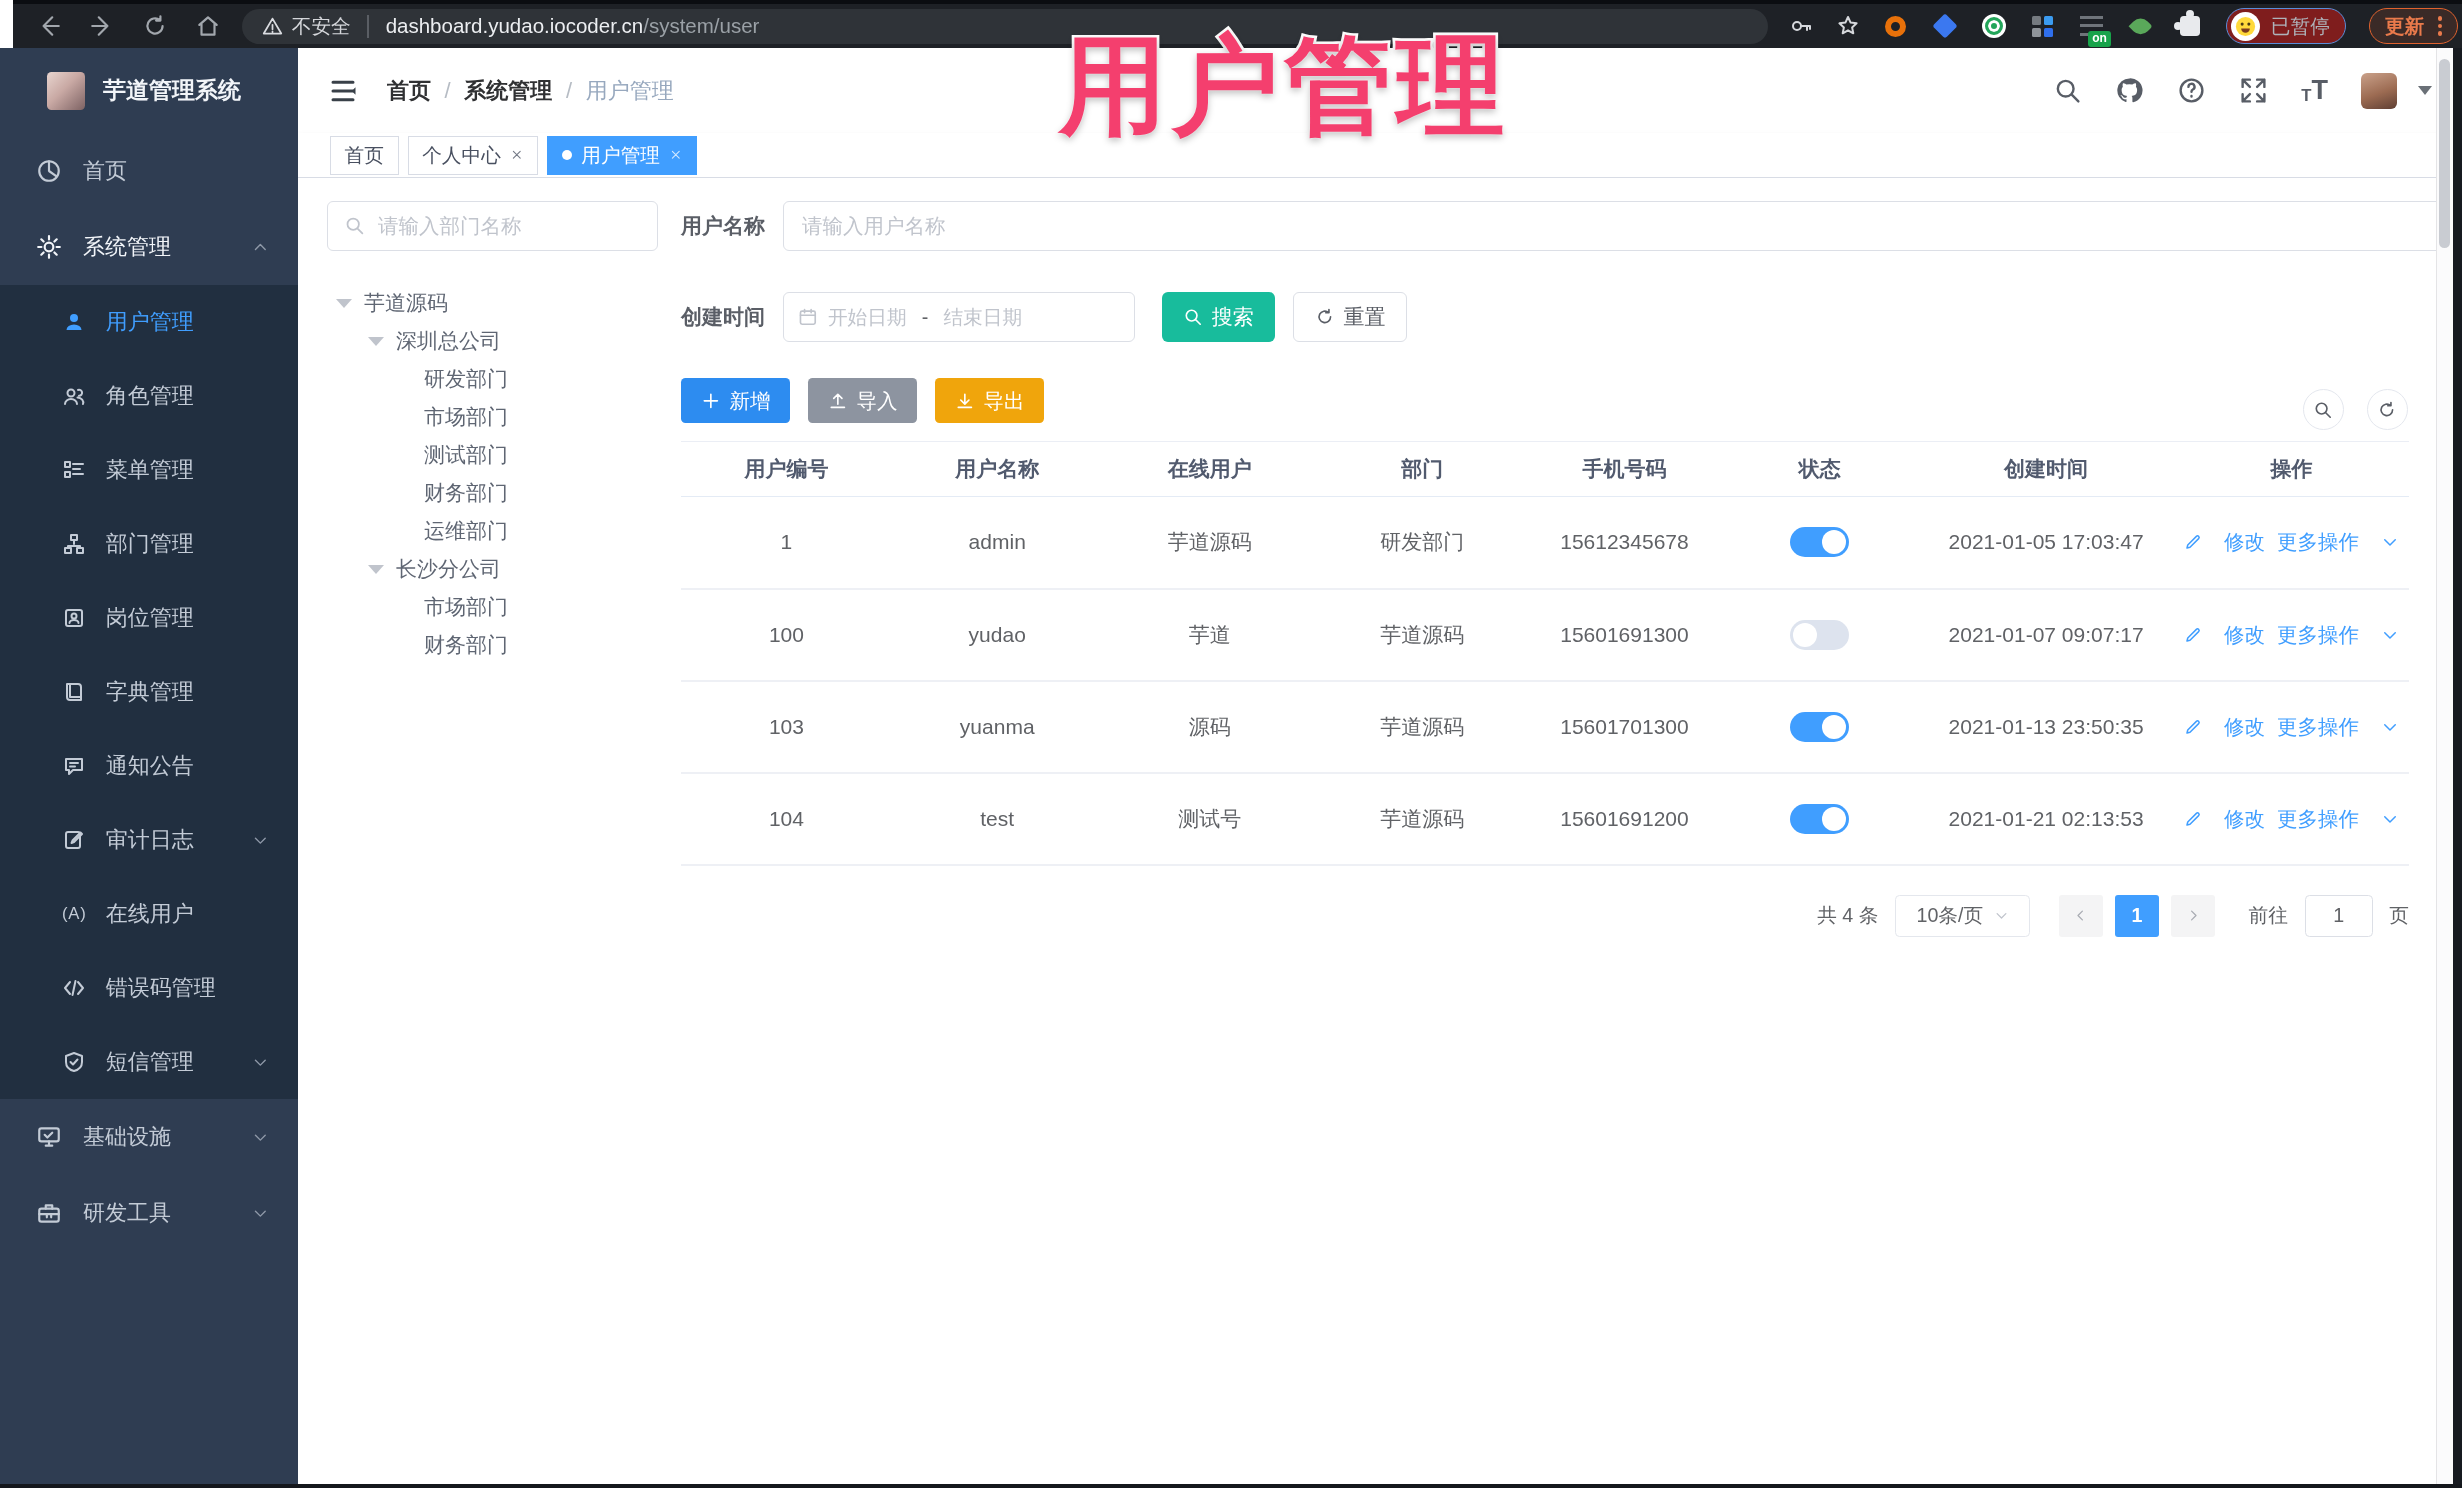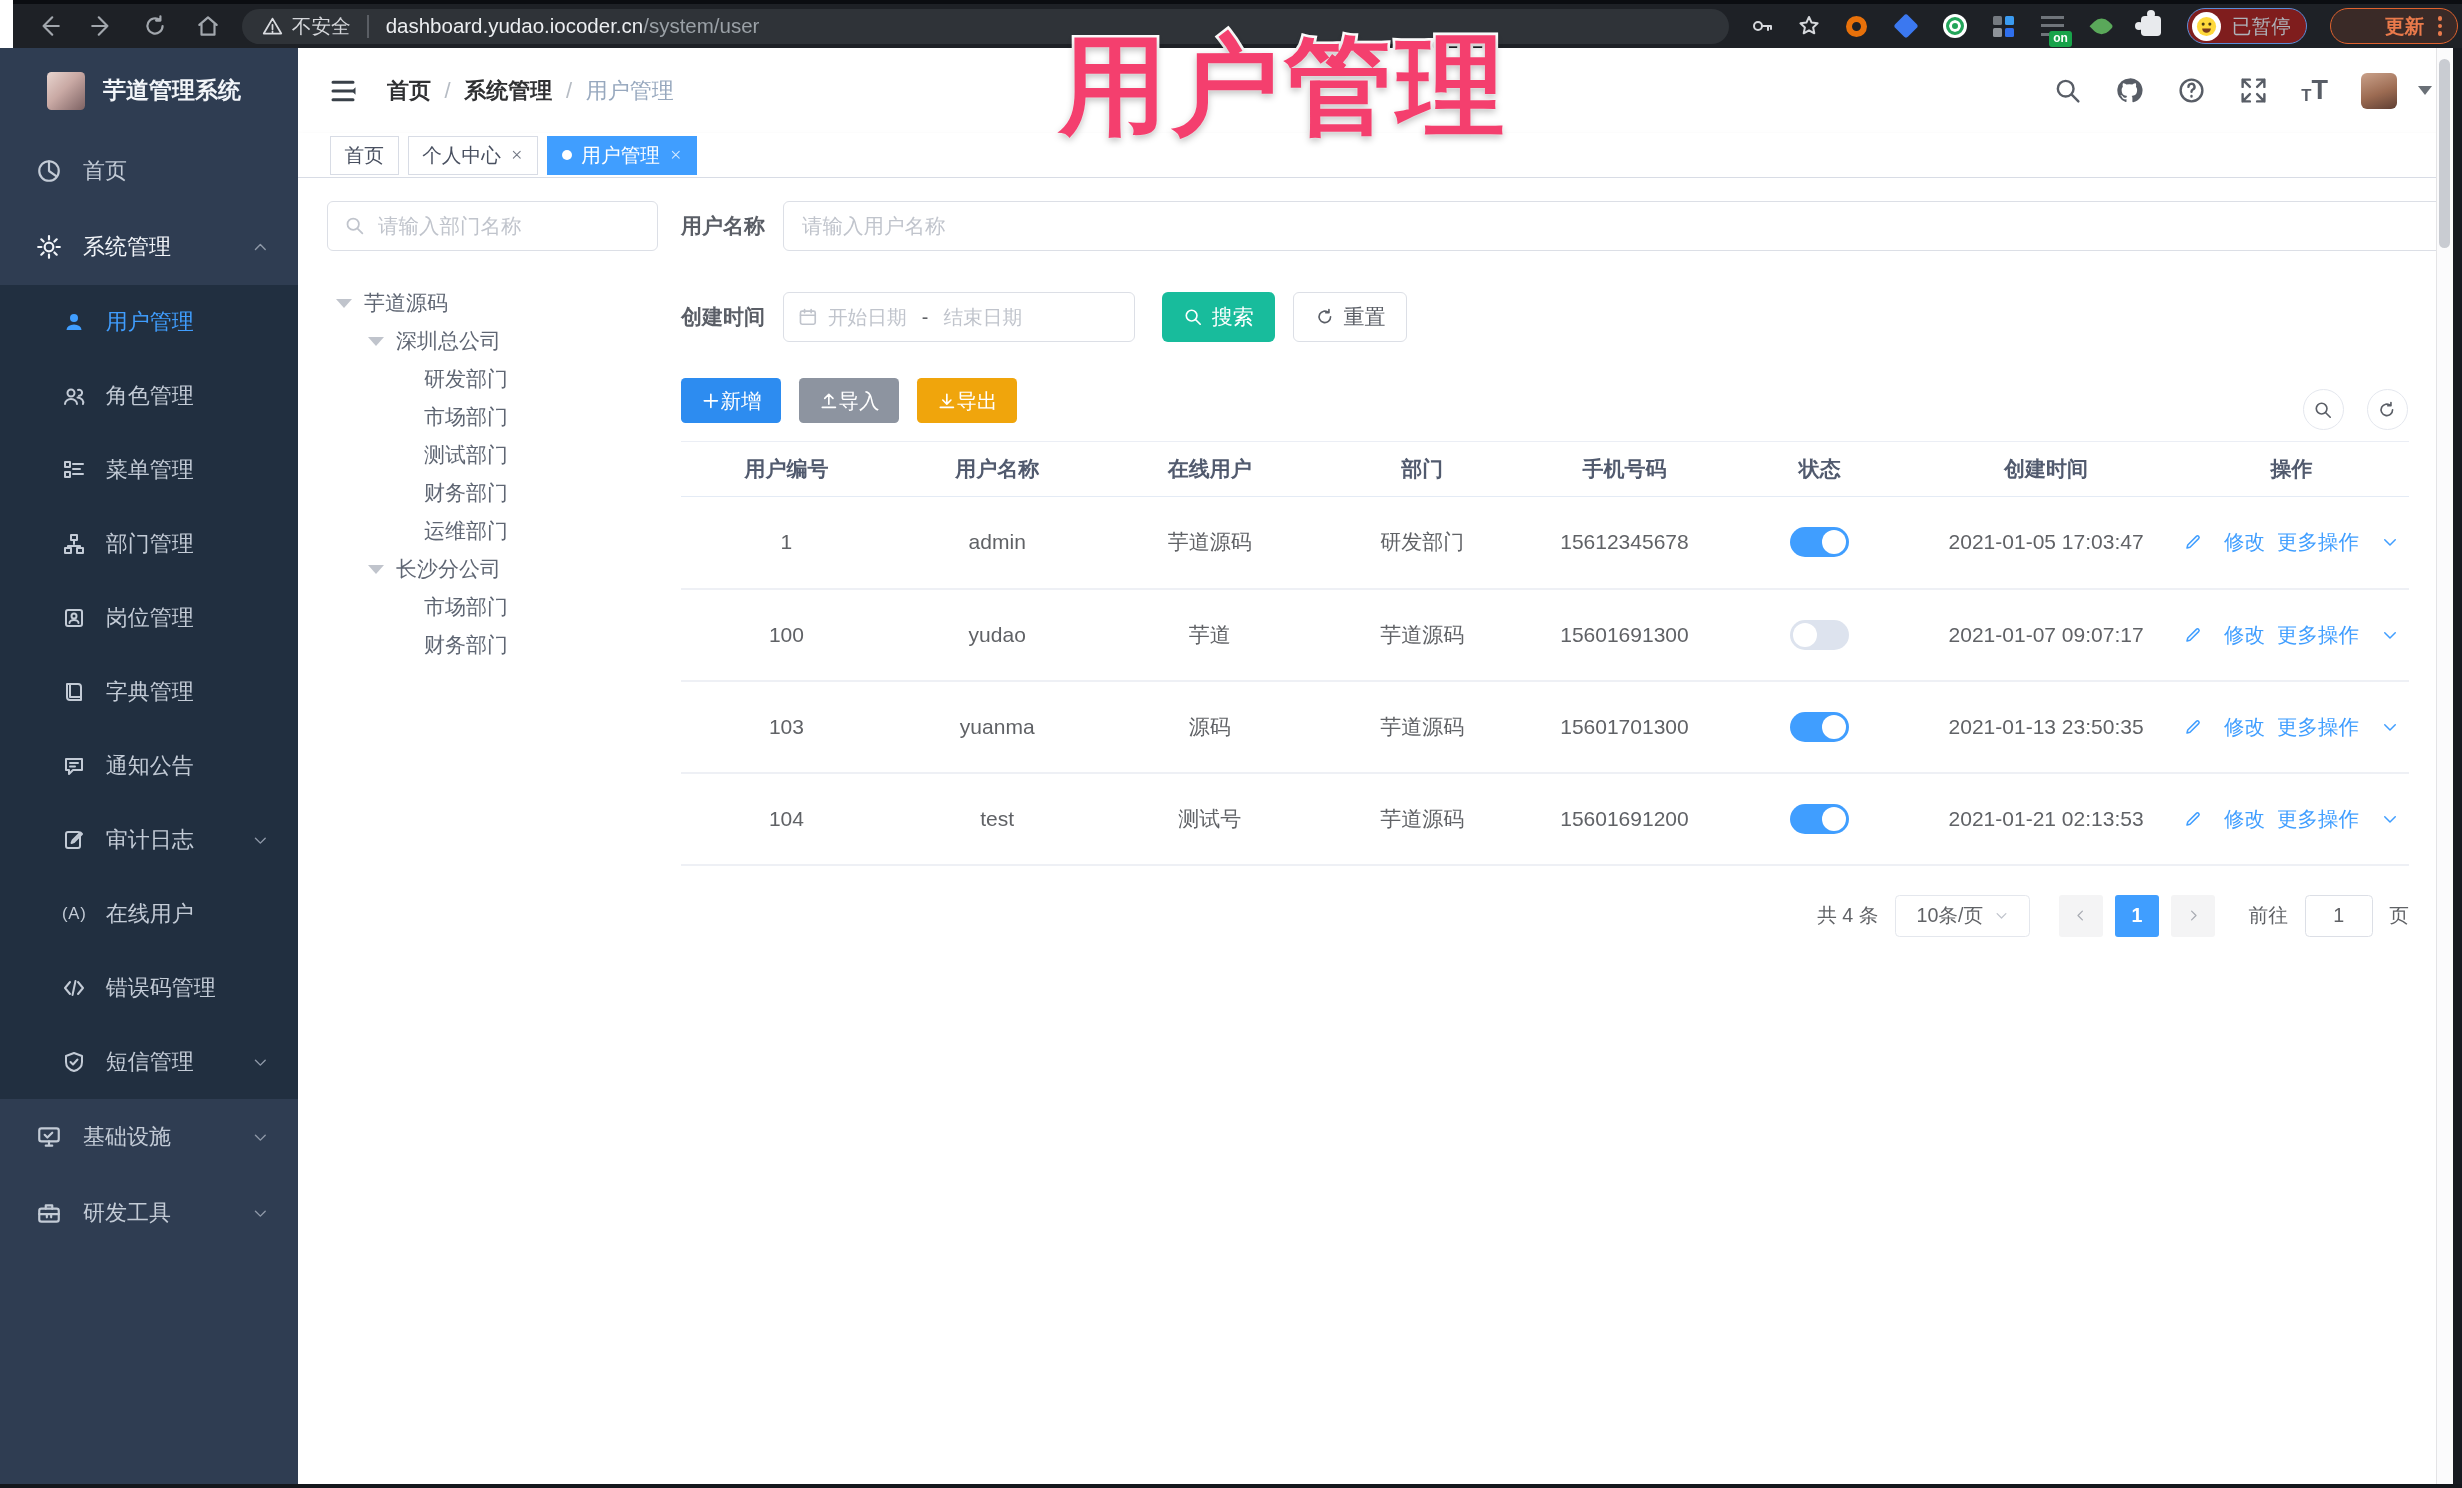--- a/index.html
+++ b/index.html
@@ -39,21 +39,21 @@
   .puzzle { width:19.7px; height:19.7px; background:#e8eaed; border-radius:3.8px; position:relative; }
   .puzzle:before { content:""; position:absolute; top:-6px; left:6px; width:8.3px; height:8.3px; background:#e8eaed; border-radius:50%; }
   .puzzle:after  { content:""; position:absolute; left:-6px; top:6px; width:8.3px; height:8.3px; background:#e8eaed; border-radius:50%; }
   .paused-badge { height:36px; border-radius:18px; border:1.5px solid #5b8dd9; background:#7f1d1d;
     display:flex; align-items:center; gap:10.6px; padding:0 15px 0 4.5px; }
   .emoji { width:29px; height:29px; background:#fff; border-radius:50%; display:flex; align-items:center; justify-content:center; }
   .emoji svg { width:23px; height:23px; }
   .paused-label { color:#aeb3ba; font-size:19.7px; }
   .update-pill { height:36px; border-radius:18px; border:1.5px solid #e0622e; background:#3a2a27;
     display:flex; align-items:center; gap:13.6px; padding:0 15px; }
-  .update-label { color:#ea7a4b; font-size:19.7px; font-weight:bold;margin-left:39px; }
+  .update-label { color:#ea7a4b; font-size:19.7px; font-weight:bold; }
   .vdots { display:flex; flex-direction:column; gap:3px; }
   .vdots b { width:4.5px; height:4.5px; border-radius:50%; background:#ea7a4b; }
 
   
   .sidebar { position:absolute; left:0; top:48px; width:298px; bottom:0; background:#2f3d52; z-index:2; }
   .logo-row { height:85px; display:flex; align-items:center; padding-left:47px; gap:18px; }
   .logo-img { width:38px; height:38px; border-radius:4.5px;
     background:linear-gradient(135deg,#e8d5cf 0%,#c9a9a4 45%,#7d6263 100%); }
   .app-title { color:#f2f5f9; font-size:23px; font-weight:bold; }
   .m-item { height:76px; display:flex; align-items:center; padding-left:36px; color:#c3cbd6;
@@ -118,21 +118,21 @@
   .daterange { width:352px; height:50px; border:1.5px solid #dcdfe6; border-radius:6px; display:flex;
     align-items:center; padding:0 13.6px; color:#c0c4cc; font-size:19.7px; gap:10.6px; }
   .daterange .cal { width:19.7px; height:19.7px; color:#c0c4cc; flex:0 0 auto; }
   .daterange .dsep { color:#606266; margin:0 4.5px; }
   .btn { height:50px; border-radius:6px; display:flex; align-items:center; gap:9px;
     font-size:21px; padding:0 21px; cursor:pointer; border:none; white-space:nowrap; }
   .btn svg { width:19.7px; height:19.7px; }
   .btn-search { background:#18bc9c; color:#fff; margin-left:27px; }
   .btn-reset { background:#fff; color:#5a5e66; border:1.5px solid #dcdfe6; margin-left:18px; }
   .toolbar { margin-top:36px; display:flex; gap:18px; }
-  .btn2 { height:45px; border-radius:4.5px; display:flex; align-items:center; 
+  .btn2 { height:45px; border-radius:4.5px; display:flex; align-items:center; gap:9px;
     font-size:20.5px; padding:0 19.7px; color:#fff; cursor:pointer; border:none; }
   .btn2 svg { width:19.7px; height:19.7px; }
   .btn-add { background:#2d8cf0; }
   .btn-import { background:#8d94a0; }
   .btn-export { background:#f0a50c; }
   .card-tools { position:absolute; right:1.5px; top:188px; display:flex; gap:23px; }
   .cbtn { width:41px; height:41px; border-radius:50%; border:1.5px solid #e4e7ee; display:flex;
     align-items:center; justify-content:center; color:#5a5e66; cursor:pointer; background:#fff; }
   .cbtn svg { width:19.7px; height:19.7px; }
 

